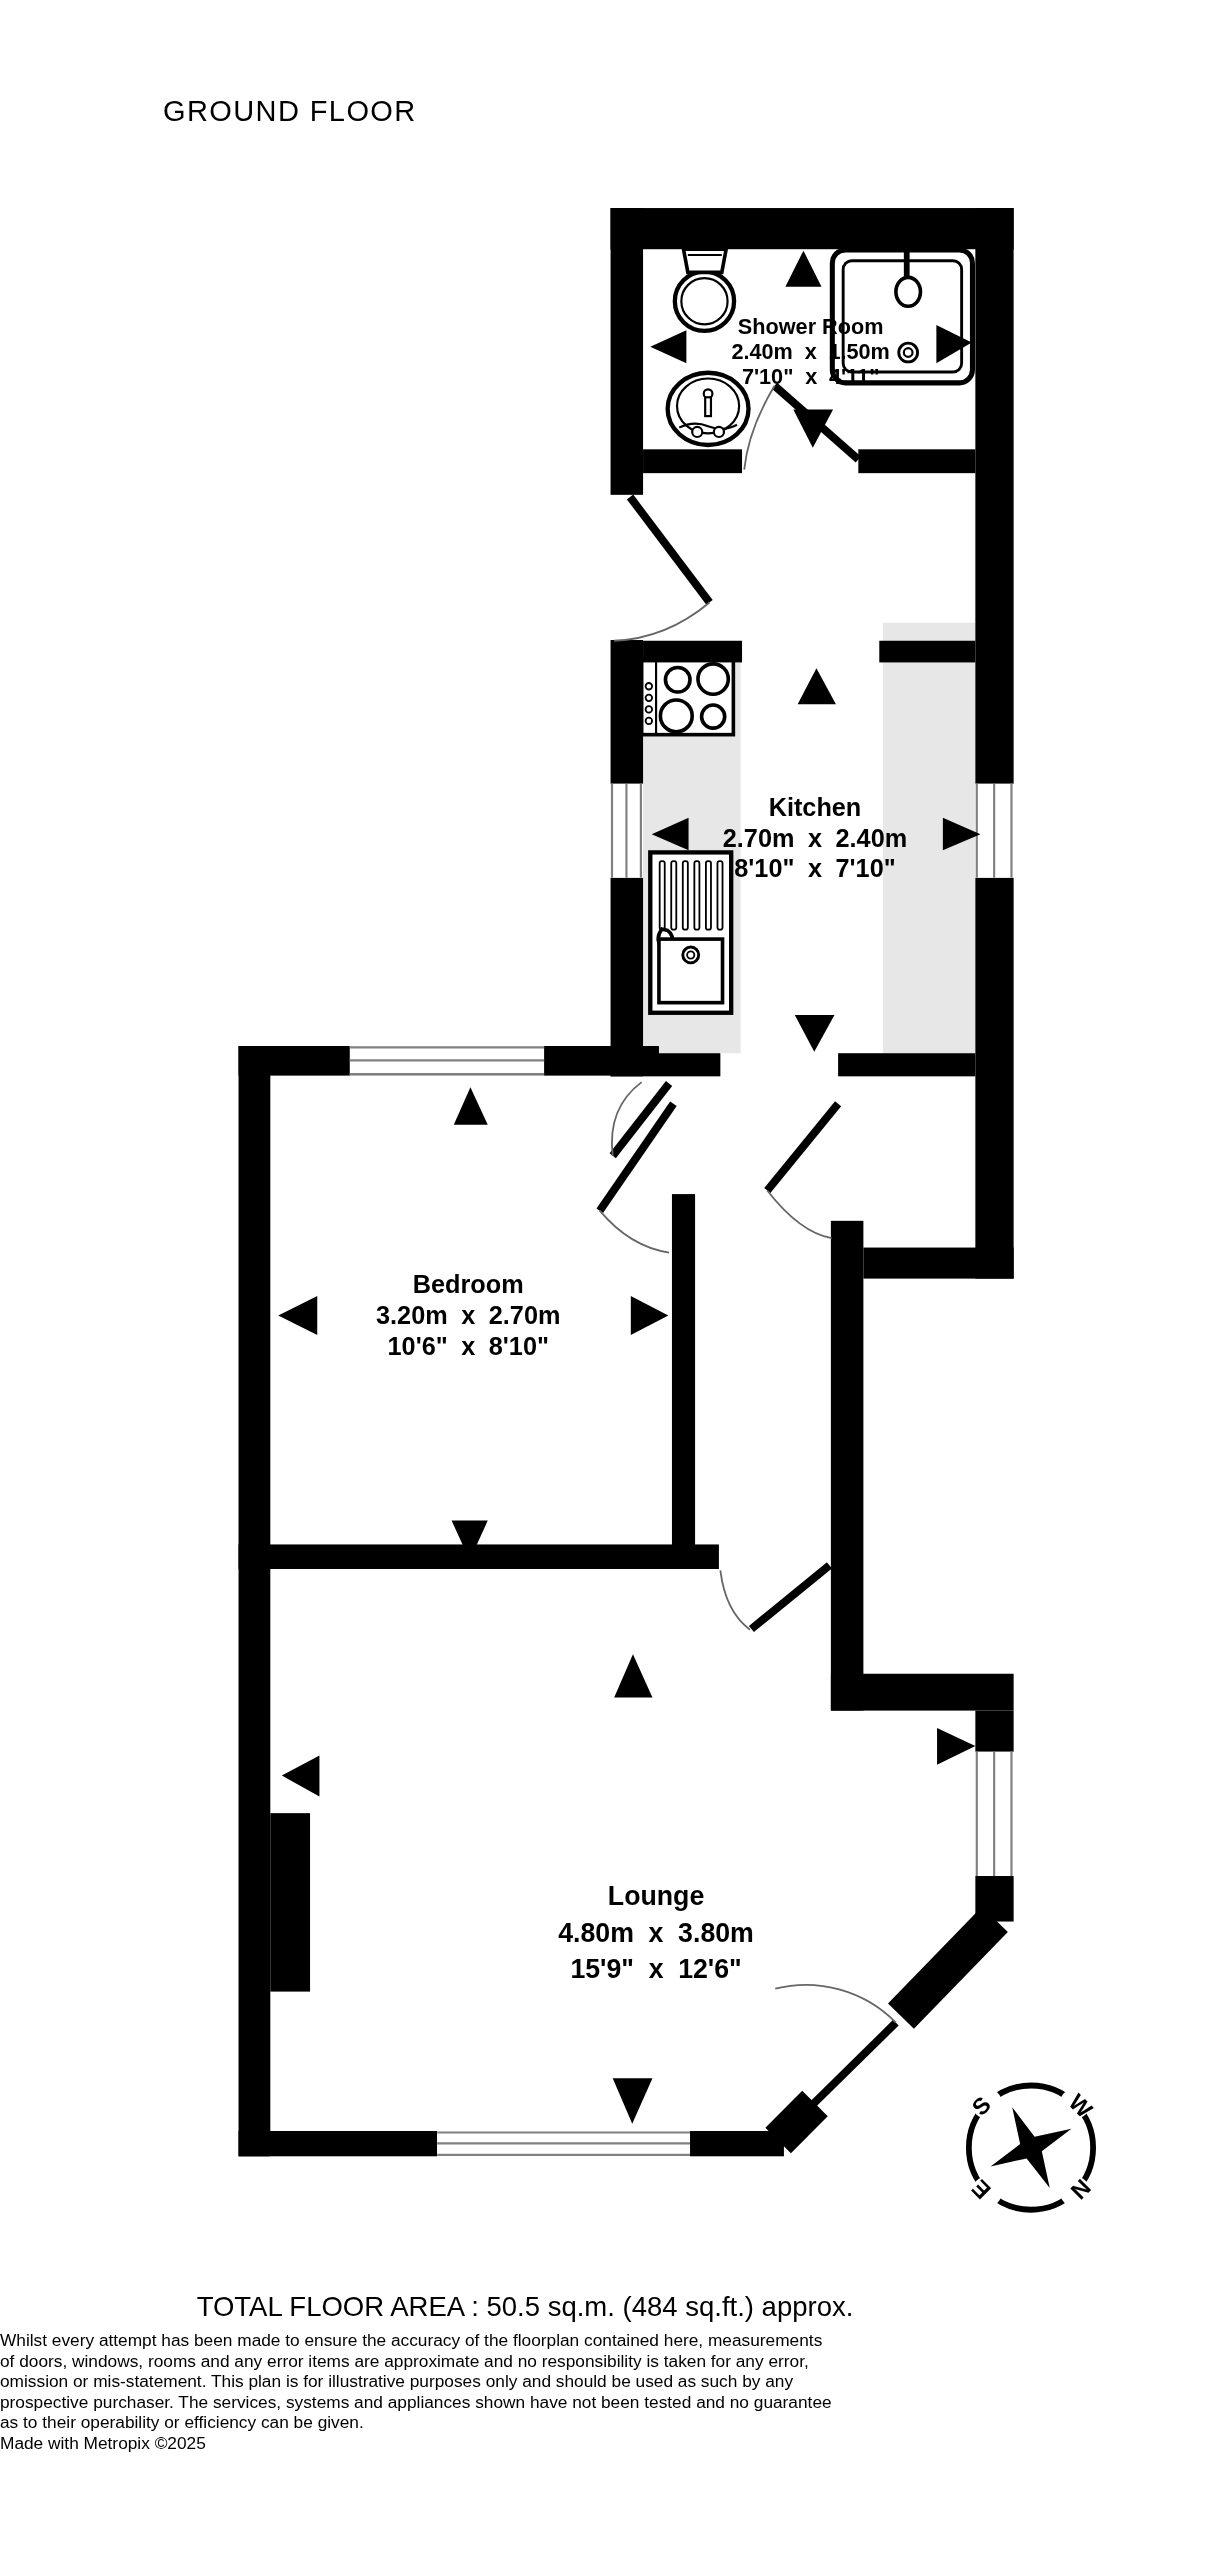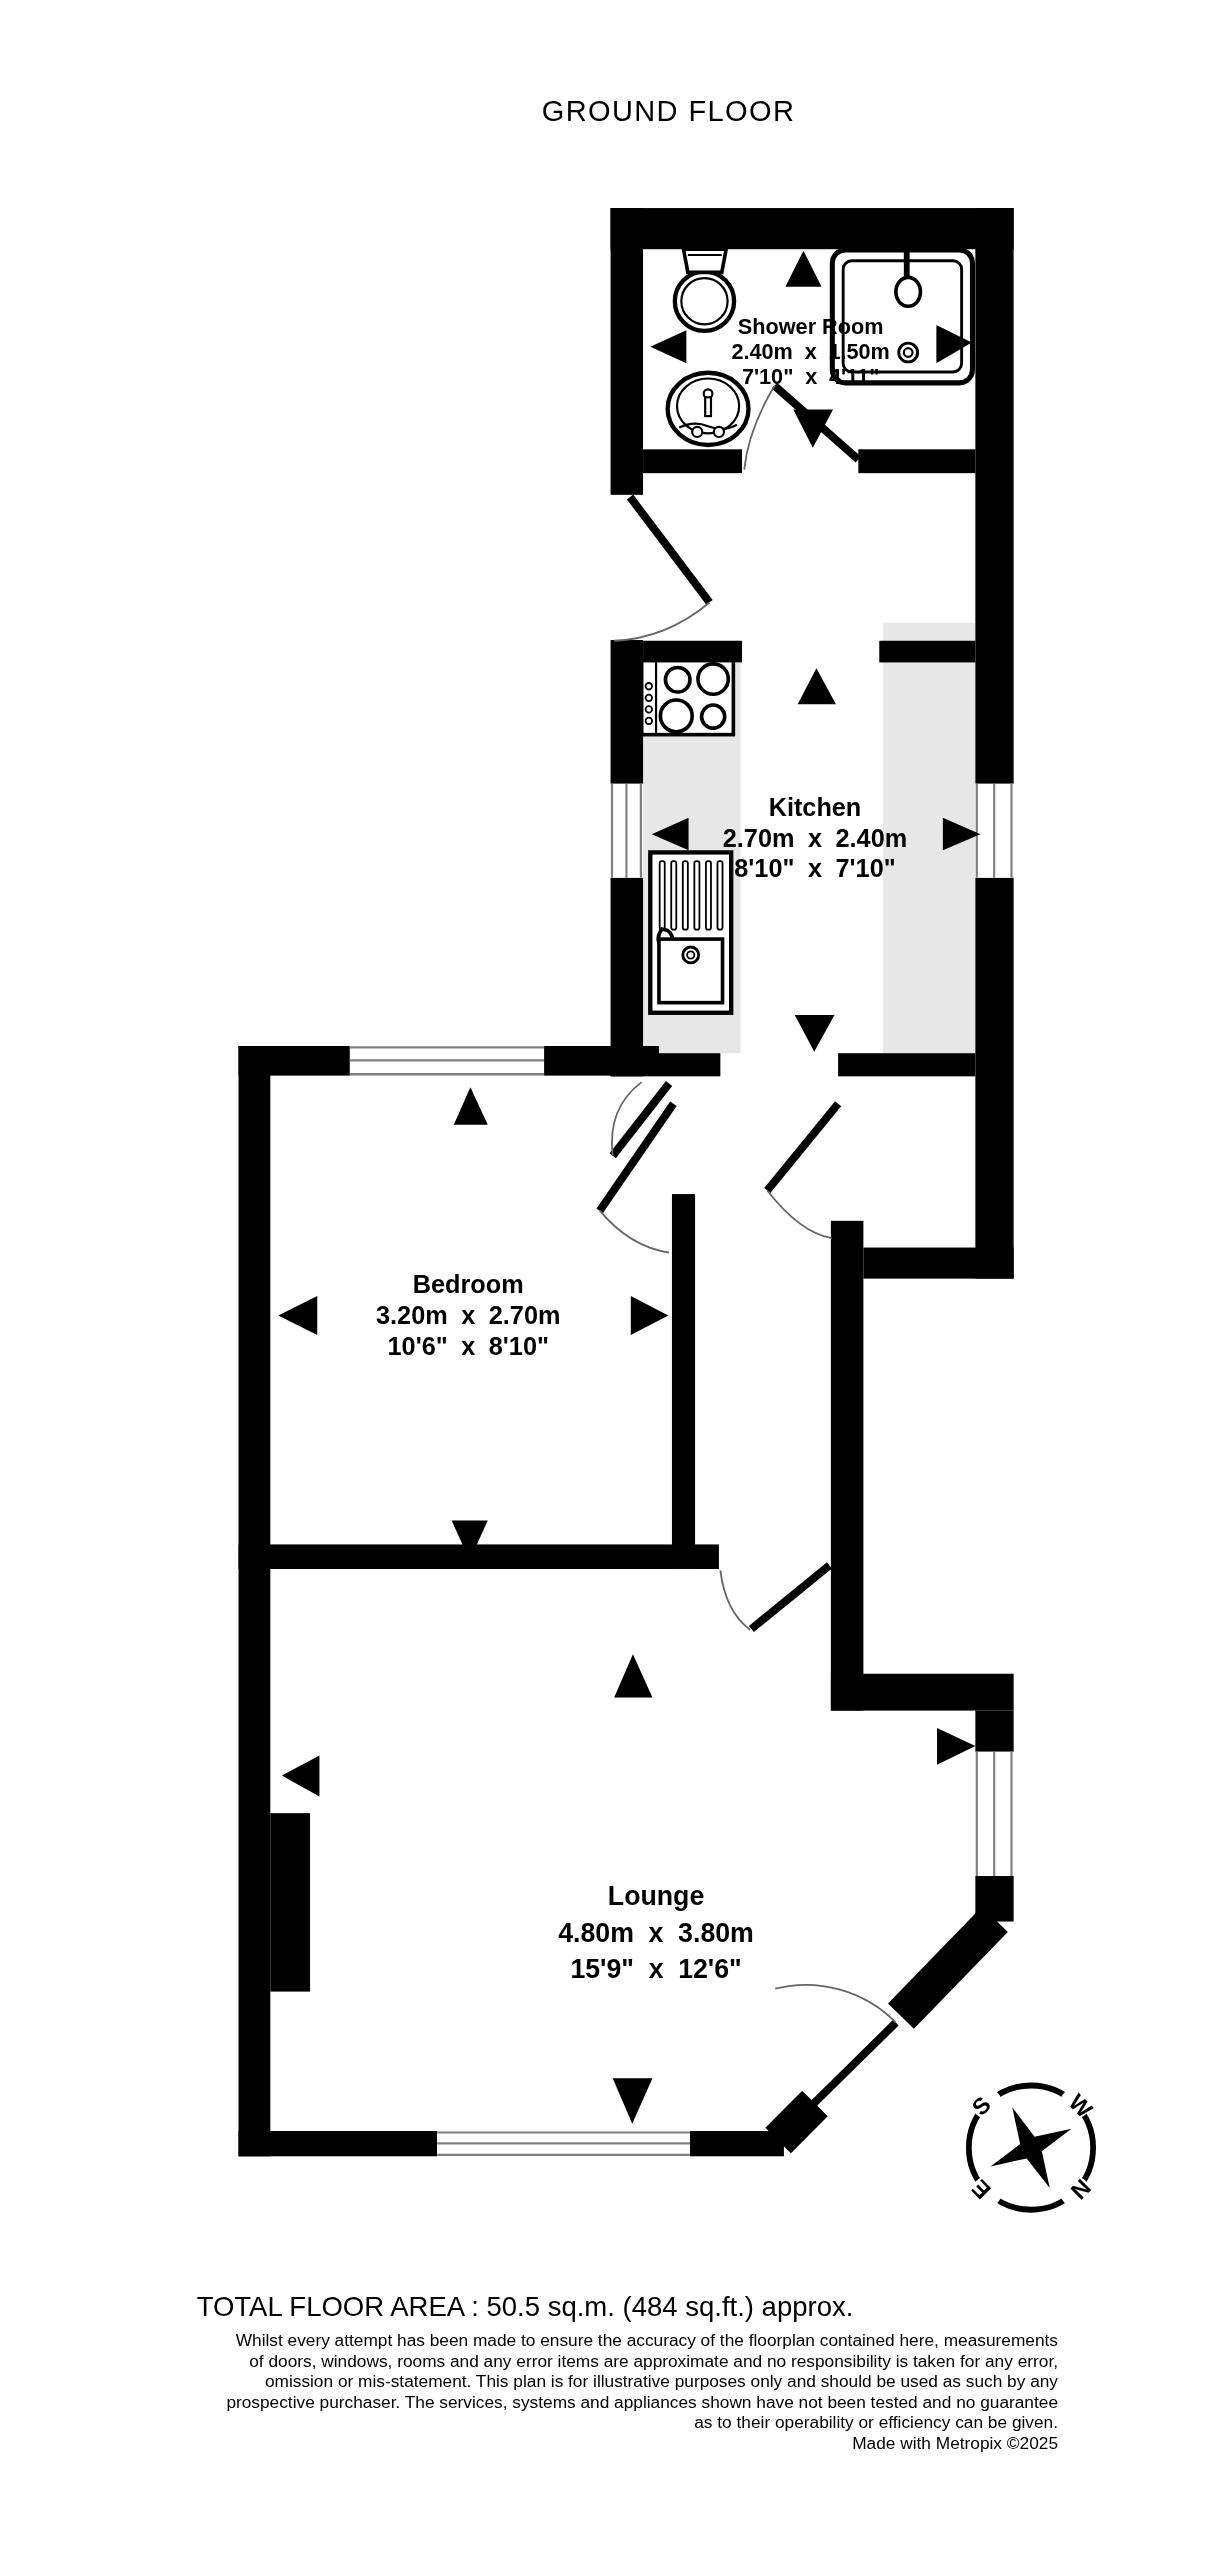--- a/index.html
+++ b/index.html
@@ -1,23 +1,23 @@
 <!DOCTYPE html>
 <html style="font-size:11.6px"><head>
 <meta charset="utf-8">
 <style>
   html,body{margin:0;padding:0;background:#ffffff;}
   .page{position:relative;width:1224px;height:2576px;background:#ffffff;overflow:hidden;
         font-family:"Liberation Sans", sans-serif;color:#000;}
   .abs{position:absolute;}
-  .title{left:163px;top:95px;width:1011px;text-align:center;font-size:29px;
+  .title{left:163px;top:95px;width:1011px;text-align:left;font-size:29px;
          letter-spacing:1.4px;font-weight:400;}
   .address{left:0;top:2240px;width:1050px;text-align:center;font-size:27.5px;}
   .totalarea{left:0;top:2291px;width:1050px;text-align:center;font-size:27.5px;}
-  .disclaimer{left:0;top:2330px;width:1058px;text-align:right;font-size:17.3px;line-height:20.6px;}
+  .disclaimer{left:0;top:2330px;width:1058px;text-align:left;font-size:17.3px;line-height:20.6px;}
   svg{position:absolute;left:0;top:0;}
   svg text{font-family:"Liberation Sans", sans-serif;font-weight:bold;fill:#000;text-anchor:middle;}
   text.rname-s{font-size:30px;} text.rdim-s{font-size:30px;word-spacing:8px;}
   text.rname-m{font-size:35px;} text.rdim-m{font-size:35px;word-spacing:9px;}
   text.rname-l{font-size:37px;} text.rdim-l{font-size:37px;word-spacing:10px;}
   text.compass-letter{font-size:32px;}
   .wall{fill:#000;stroke:none;}
   .wline{stroke:#000;stroke-width:50;}
   .fix{stroke:#000;fill:#fff;}
   .leaf{stroke:#000;stroke-width:11;}

